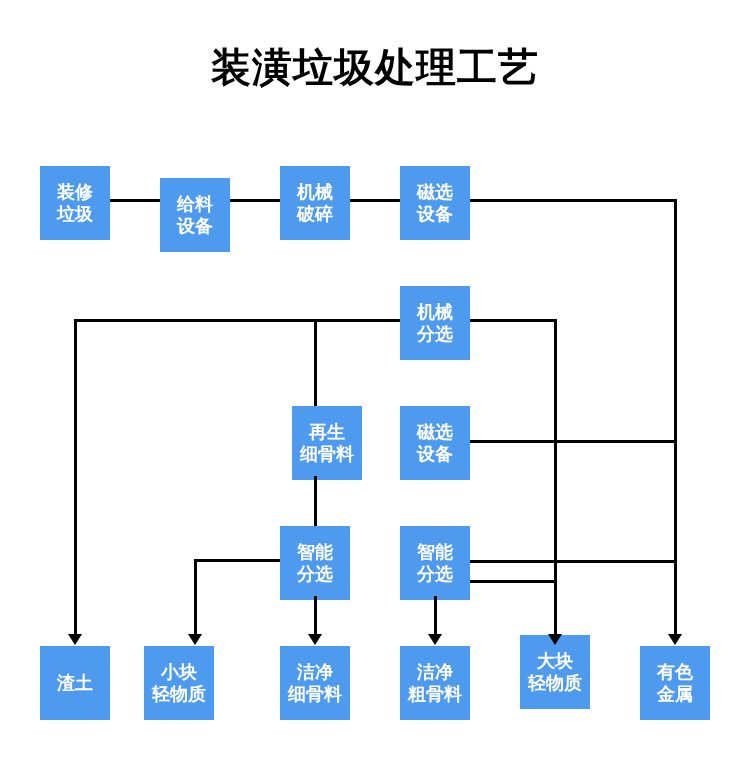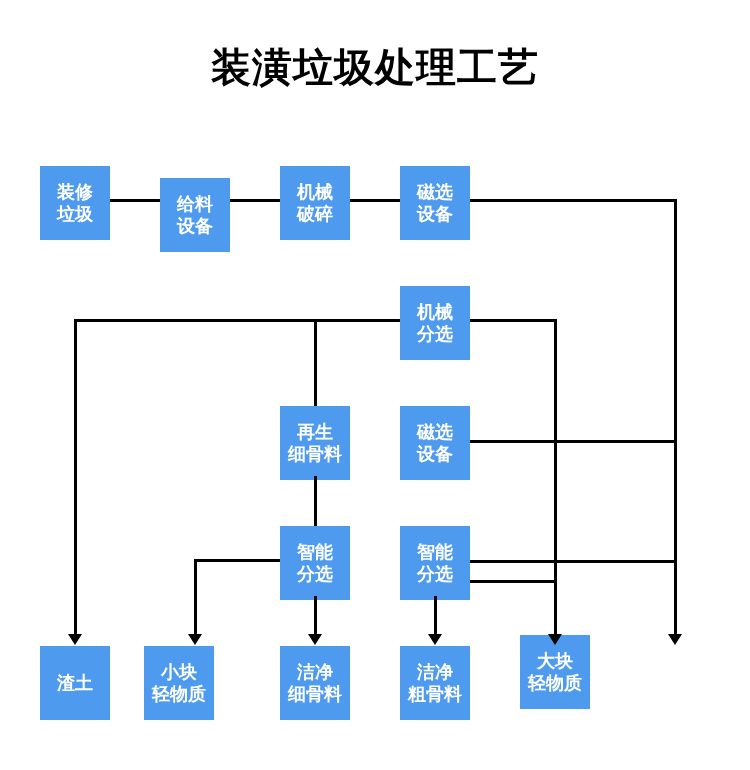--- a/index.html
+++ b/index.html
@@ -76,21 +76,21 @@
   <div class="node" style="left:400px;top:166px">
     <span>磁选</span>
     <span>设备</span>
   </div>
 
   <div class="node" style="left:400px;top:286px">
     <span>机械</span>
     <span>分选</span>
   </div>
 
-  <div class="node" style="left:280px;top:406px">
+  <div class="node" style="left:292px;top:406px">
     <span>再生</span>
     <span>细骨料</span>
   </div>
   <div class="node" style="left:400px;top:406px">
     <span>磁选</span>
     <span>设备</span>
   </div>
 
   <div class="node" style="left:280px;top:526px">
     <span>智能</span>
@@ -112,20 +112,24 @@
     <span>洁净</span>
     <span>细骨料</span>
   </div>
   <div class="node" style="left:400px;top:646px">
     <span>洁净</span>
     <span>粗骨料</span>
   </div>
   <div class="node" style="left:520px;top:635px">
     <span>大块</span>
     <span>轻物质</span>
+  </div>
+  <div class="node" style="left:640px;top:646px">
+    <span>有色</span>
+    <span>金属</span>
   </div>
 
   <div class="hline" style="left:110px;top:199px;width:50px"></div>
   <div class="hline" style="left:230px;top:199px;width:50px"></div>
   <div class="hline" style="left:350px;top:199px;width:50px"></div>
   <div class="hline" style="left:470px;top:199px;width:207px"></div>
 
   <div class="vline" style="left:674px;top:199px;height:437px"></div>
   <div class="arrow" style="left:668px;top:634px"></div>
 

